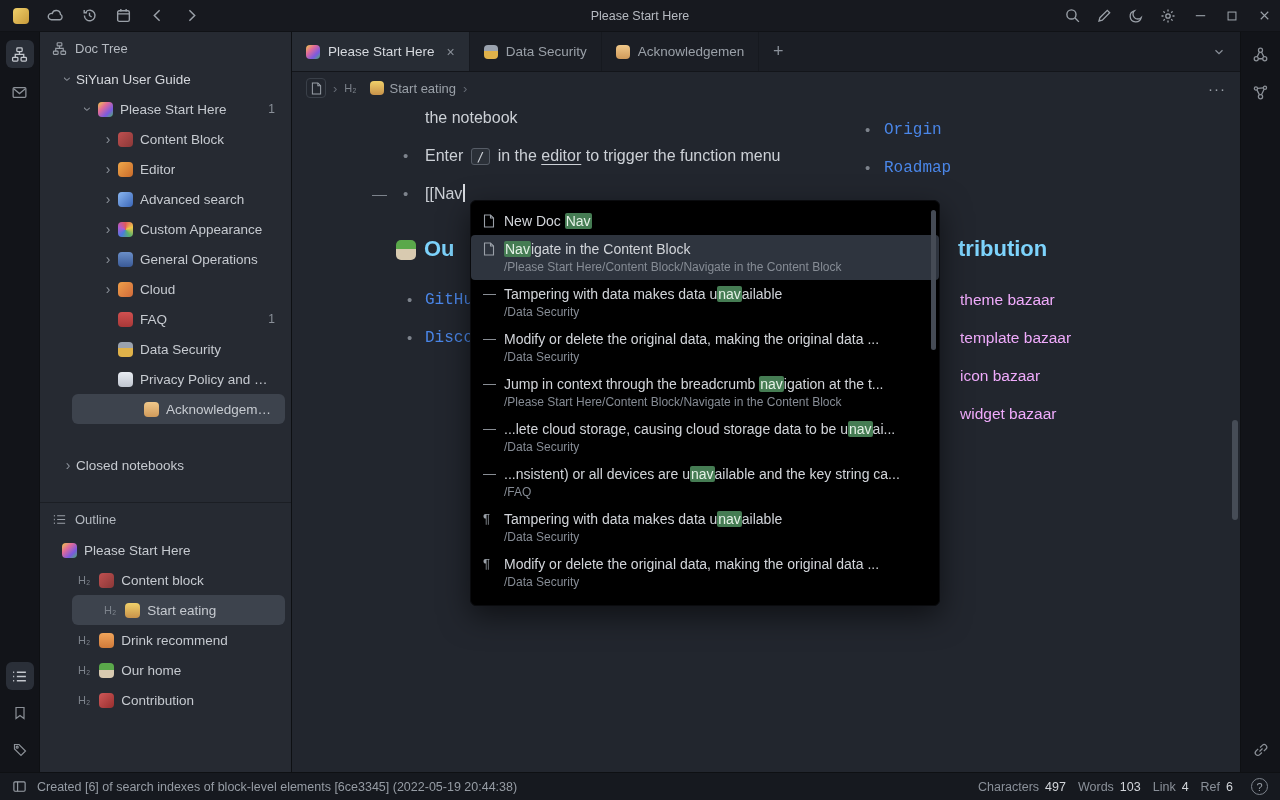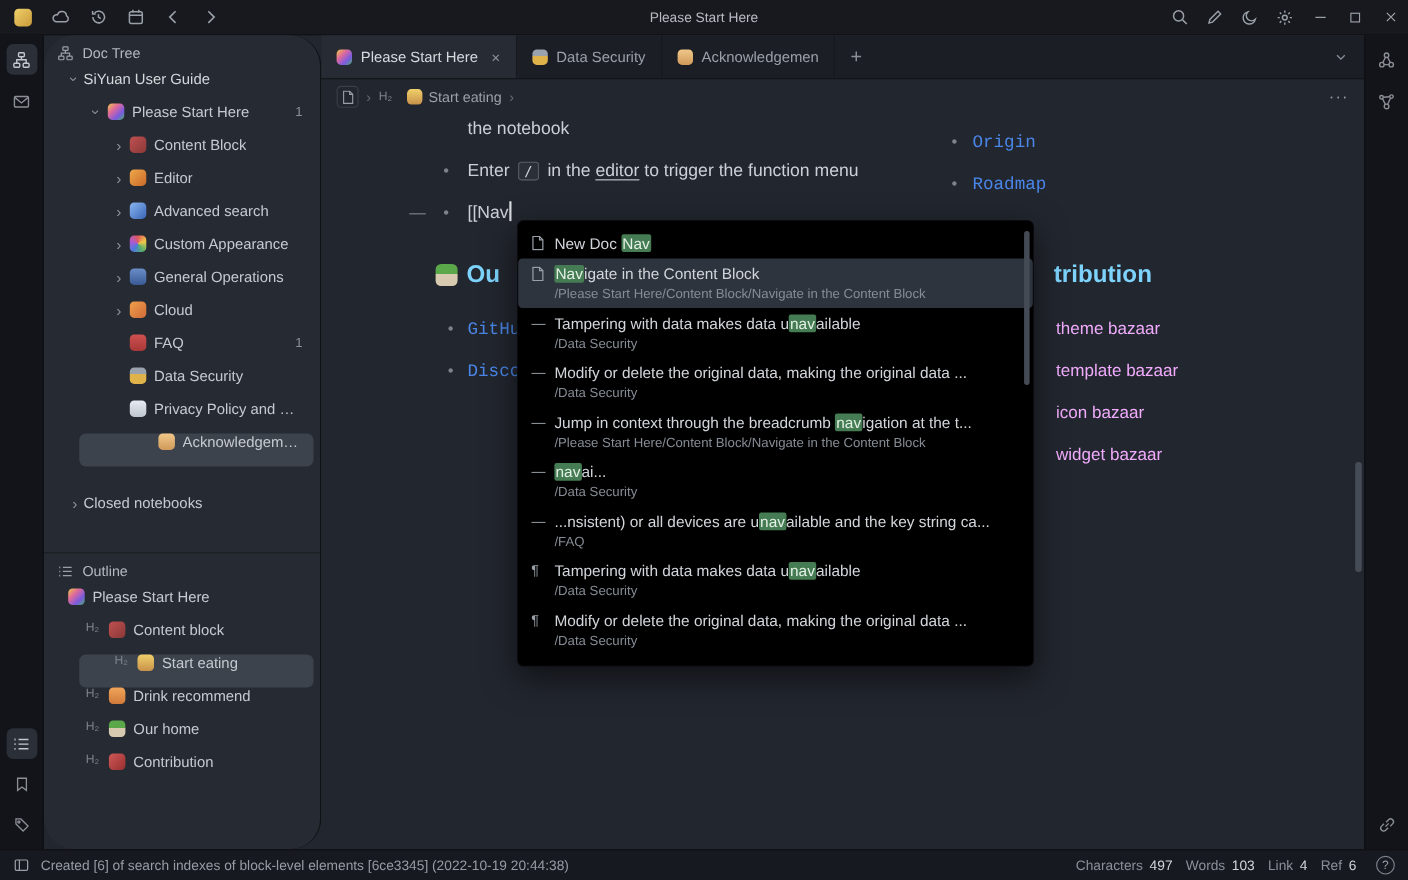--- a/index.html
+++ b/index.html
@@ -32,24 +32,24 @@
   .body { position:absolute; top:32px; bottom:28px; left:0; right:0; display:flex; }
   .dock { width:40px; background:#121419; position:relative; flex:none; }
   .dock-left { border-right:1px solid #0e1013; }
   .dock-right { border-left:1px solid #0e1013; }
   .dock-top { display:flex; flex-direction:column; align-items:center; gap:10px; padding-top:8px; }
   .dock-bottom { position:absolute; bottom:8px; left:0; right:0; display:flex; flex-direction:column; align-items:center; gap:9px; }
   .dock-btn { width:28px; height:28px; border-radius:6px; display:flex; align-items:center; justify-content:center; color:#8b9097; }
   .dock-btn.active { background:#2a2f38; color:#c4c8ce; }
 
   
-  .sidebar { width:252px; flex:none; background:#262a32; border-right:1px solid #0e1013; display:flex; flex-direction:column; overflow:hidden;border-radius:28px; }
+  .sidebar { width:252px; flex:none; background:#262a32; border-right:1px solid #0e1013; display:flex; flex-direction:column; overflow:hidden; }
   .panel-header { height:32px; flex:none; display:flex; align-items:center; gap:8px; padding:0 12px; color:#b4b9c0; font-size:13px; }
   .tree { flex:none; }
-  .row { display:flex; align-items:flex-start; height:30px; margin:0 6px; padding-right:10px; border-radius:6px; cursor:default; }
+  .row { display:flex; align-items:center; height:30px; margin:0 6px; padding-right:10px; border-radius:6px; cursor:default; }
   .row.selected { background:#3d434d;margin-left:32px; }
   .lvl0 { padding-left:14px; }
   .lvl1 { padding-left:34px; }
   .lvl2 { padding-left:54px; }
   .chev { width:16px; flex:none; color:#8a9099; font-size:14px; display:flex; justify-content:center; }
   .chev.down { transform:rotate(90deg); }
   .chev.hide { visibility:hidden; }
   .emo { width:15px; height:15px; border-radius:4px; margin:0 7px 0 2px; flex:none; }
   .lbl { white-space:nowrap; overflow:hidden; text-overflow:ellipsis; color:#c6cad0; }
   .root-lbl { color:#d4d7dc; }
@@ -540,20 +540,21 @@
         <span>Jump in context through the breadcrumb </span>
           <span class="p-mark">nav</span>
           <span>igation at the t...</span>
       </div>
       <div class="p-path">/Please Start Here/Content Block/Navigate in the Content Block</div>
     </div>
 
     <div class="p-item">
       <div class="p-title">
         <span class="p-ico">—</span>
+        <span>...lete cloud storage, causing cloud storage data to be u</span>
           <span class="p-mark">nav</span>
           <span>ai...</span>
       </div>
       <div class="p-path">/Data Security</div>
     </div>
 
     <div class="p-item">
       <div class="p-title">
         <span class="p-ico">—</span>
         <span>...nsistent) or all devices are u</span>
@@ -585,21 +586,21 @@
     <div class="p-scroll"></div>
   </div>
 
   <footer class="statusbar">
     <span class="icn">
       <svg width="15" height="15" viewBox="0 0 16 16" fill="none" stroke="currentColor" stroke-width="1.2">
           <rect x="2" y="3" width="12" height="10" rx="1.2"></rect>
           <path d="M6 3v10"></path>
         </svg>
     </span>
-    <span class="sb-msg">Created [6] of search indexes of block-level elements [6ce3345] (2022-10-19 20:44:38)</span>
+    <span class="sb-msg">Created [6] of search indexes of block-level elements [6ce3345] (2022-05-19 20:44:38)</span>
     <span class="sb-stats">
       <span class="sl">Characters</span>
       <span class="sv">497</span>
       <span class="sl">Words</span>
       <span class="sv">103</span>
       <span class="sl">Link</span>
       <span class="sv">4</span>
       <span class="sl">Ref</span>
       <span class="sv">6</span>
     </span>

